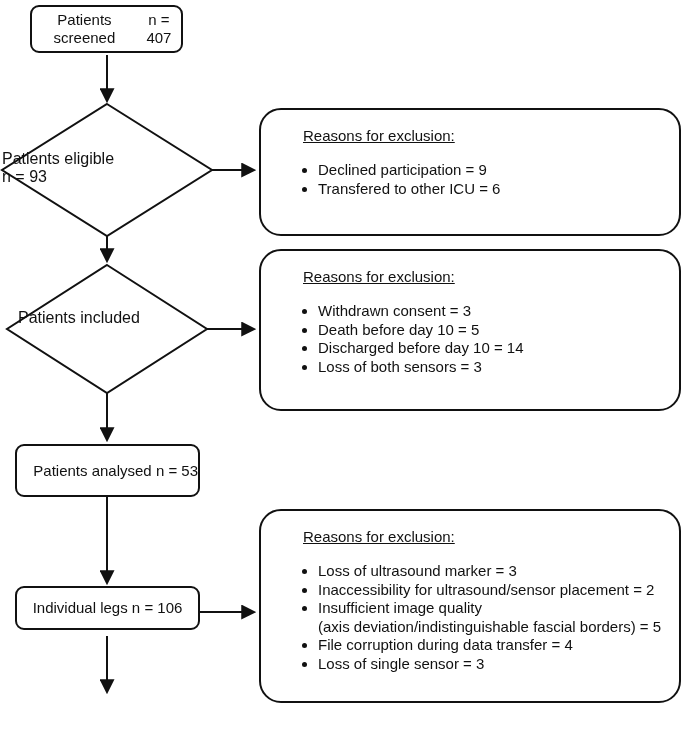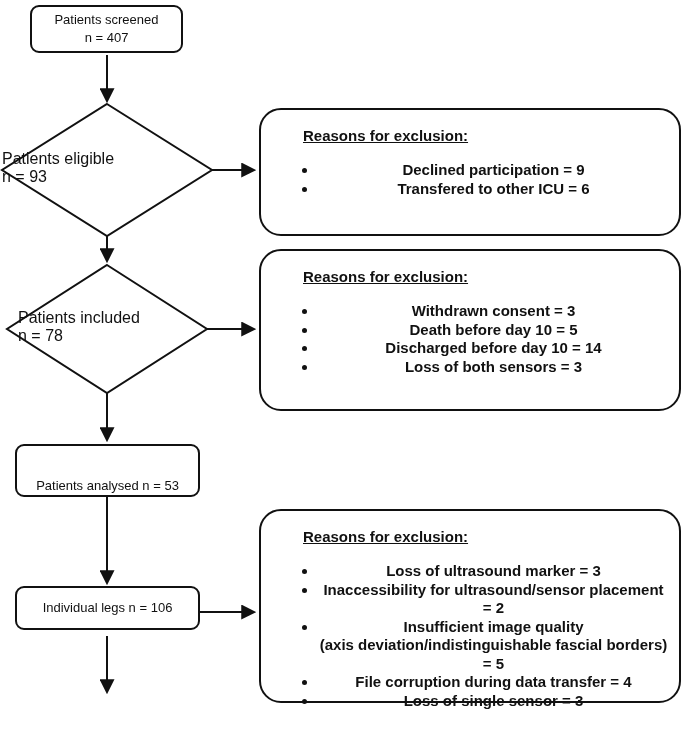--- a/index.html
+++ b/index.html
@@ -27,55 +27,53 @@
     stroke-width: 2;
     fill: none;
   }
   .node {
     position: absolute;
     box-sizing: border-box;
     border: 2px solid #111111;
     border-radius: 9px;
     background: #ffffff;
     display: flex;
-    flex-direction: column;
+    flex-direction: row;
     align-items: center;
     justify-content: center;
-    font-size: 13px;
+    font-size: 15px;
     line-height: 18px;
     text-align: center;
   }
   .dlabel {
     position: absolute;
     font-size: 16px;
     line-height: 18px;
     text-align: left;
   }
   .excl {
     position: absolute;
     box-sizing: border-box;
     border: 2px solid #111111;
     border-radius: 22px;
     background: #ffffff;
     font-size: 15px;
-    font-weight: bold;
   }
   .excl-title {
     margin: 17px 0 0 42px;
     text-decoration: underline;
     line-height: 18px;
   }
   .excl ul {
     margin: 16px 10px 0 0;
     padding-left: 57px;
   }
   .excl li {
     line-height: 18.5px;
     white-space: pre-line;
-    text-align: center;
   }
 </style>
 </head>
 <body>
 
 <div class="figure">
 
   <svg class="connectors" viewBox="0 0 685 751" aria-hidden="true">
     <defs>
       <marker id="ah" viewBox="0 0 10 10" refX="8.5" refY="5" markerWidth="7.5" markerHeight="7.5" orient="auto">
@@ -101,21 +99,20 @@
     <div>n = 407</div>
   </div>
 
   <div class="dlabel" style="left:2px; top:150px; width:210px;">
     <div>Patients eligible</div>
     <div>n = 93</div>
   </div>
 
   <div class="dlabel" style="left:18px; top:309px; width:204px;">
     <div>Patients included</div>
-    <div>n = 78</div>
   </div>
 
   <div class="node" style="left:15px; top:444px; width:185px; height:53px;justify-content:flex-end;">
     <div>Patients analysed n = 53</div>
   </div>
 
   <div class="node" style="left:15px; top:586px; width:185px; height:44px;">
     <div>Individual legs n = 106</div>
   </div>
 

